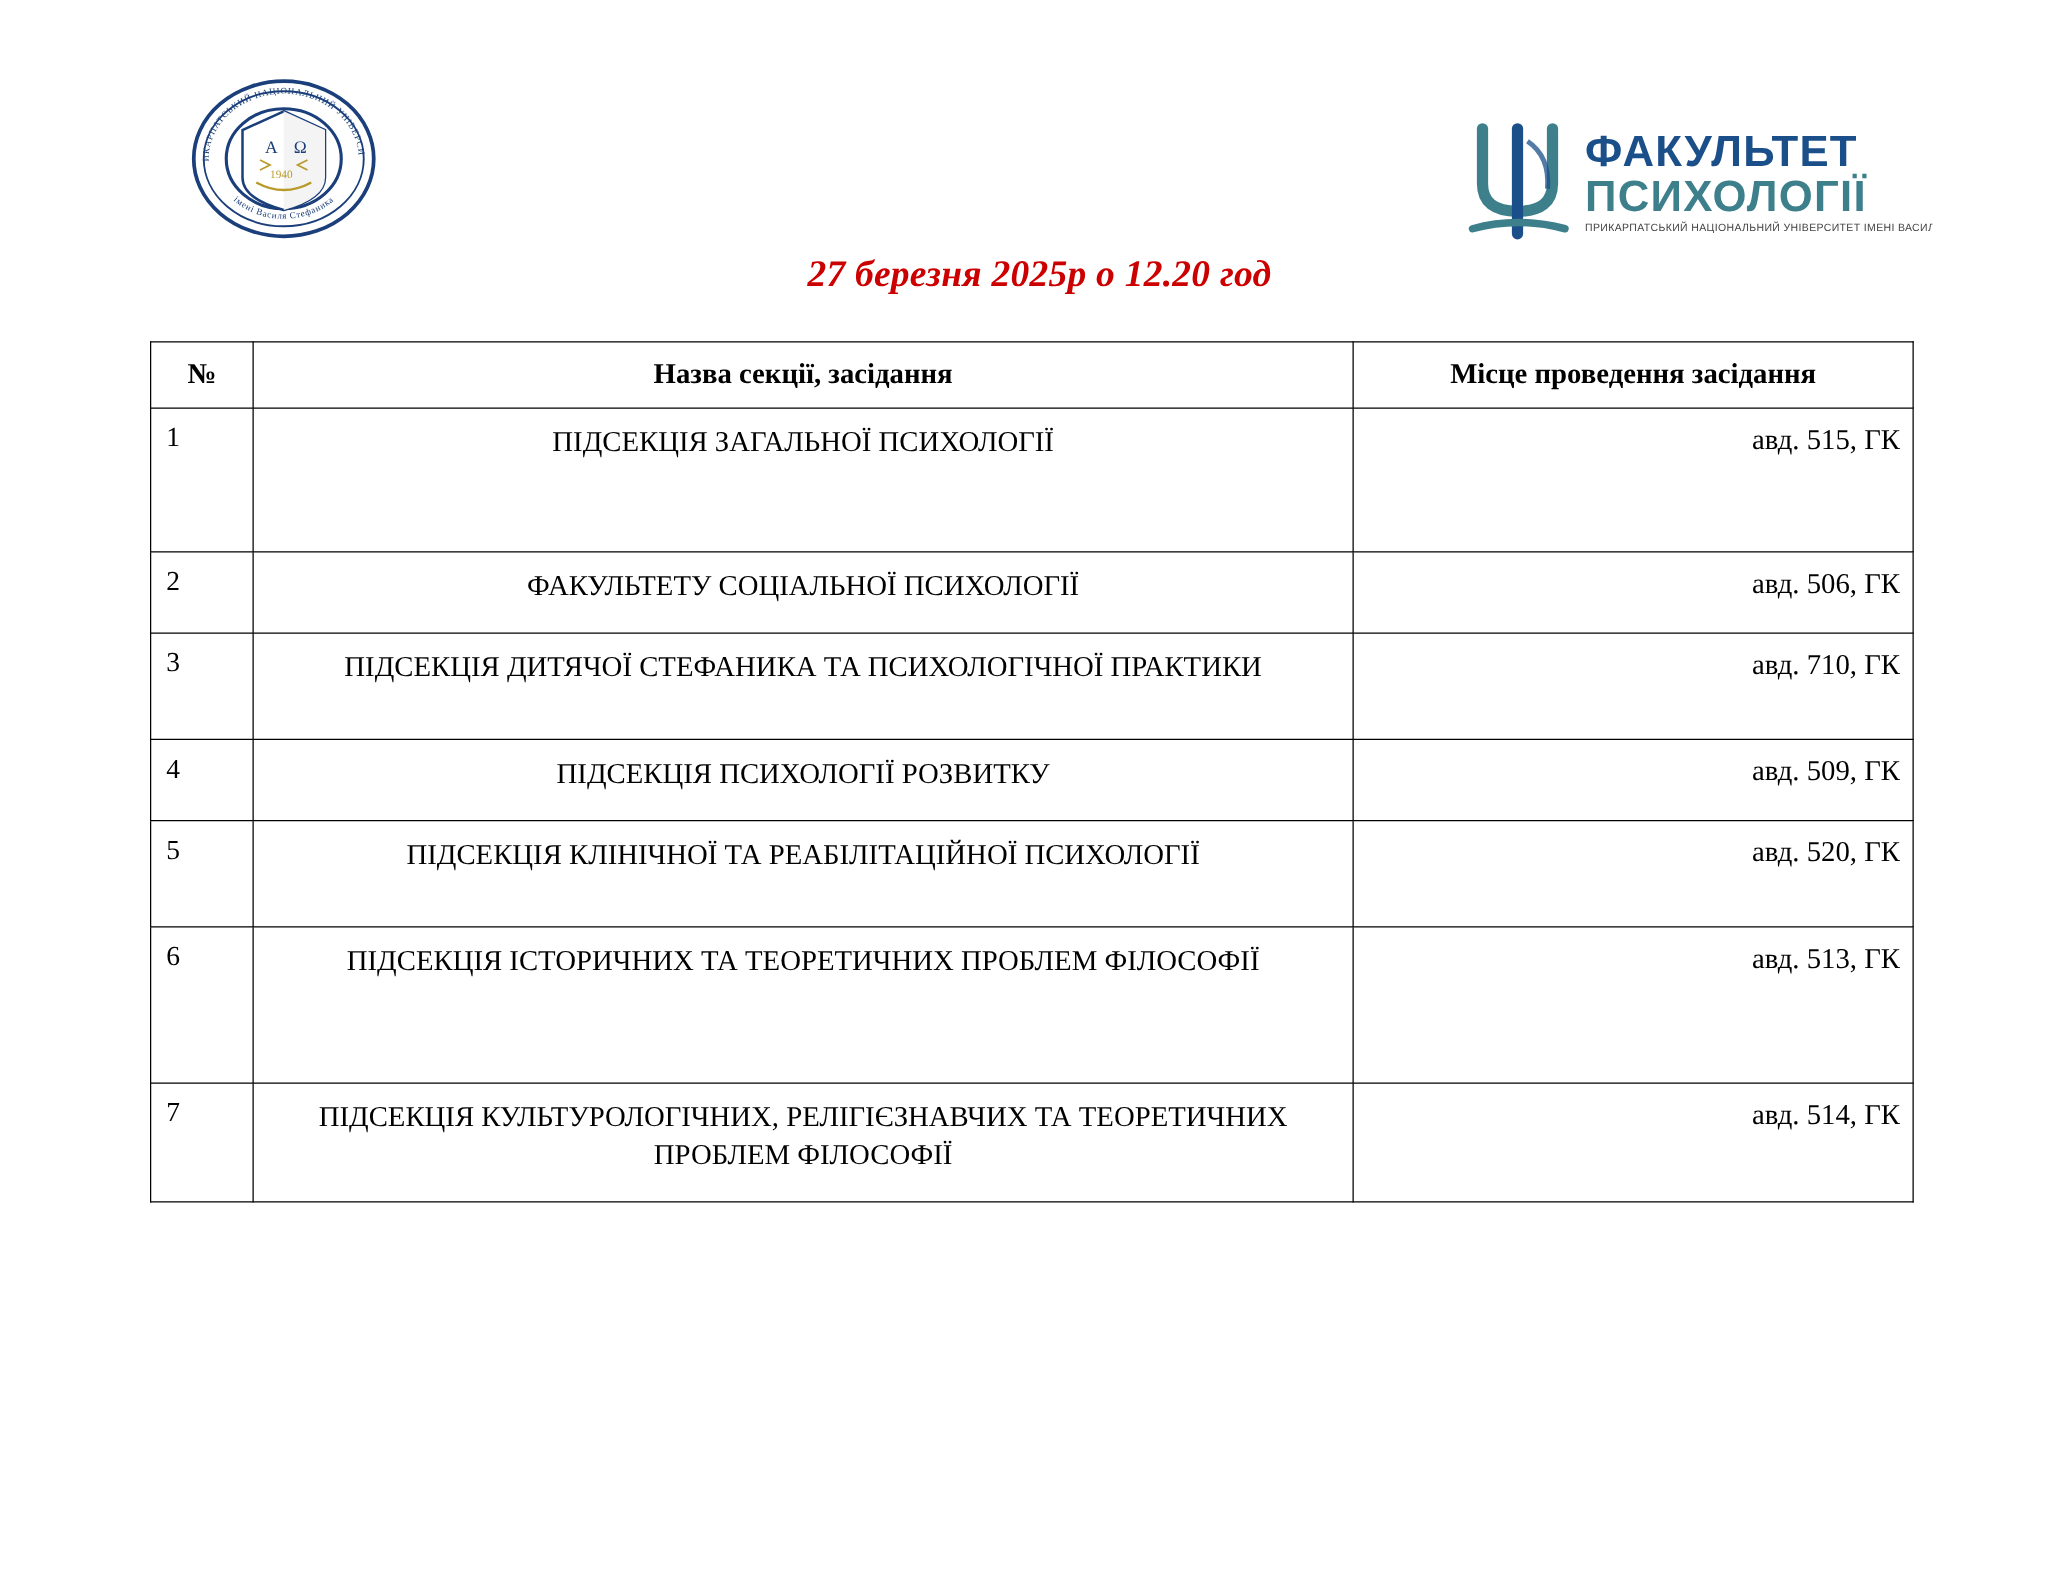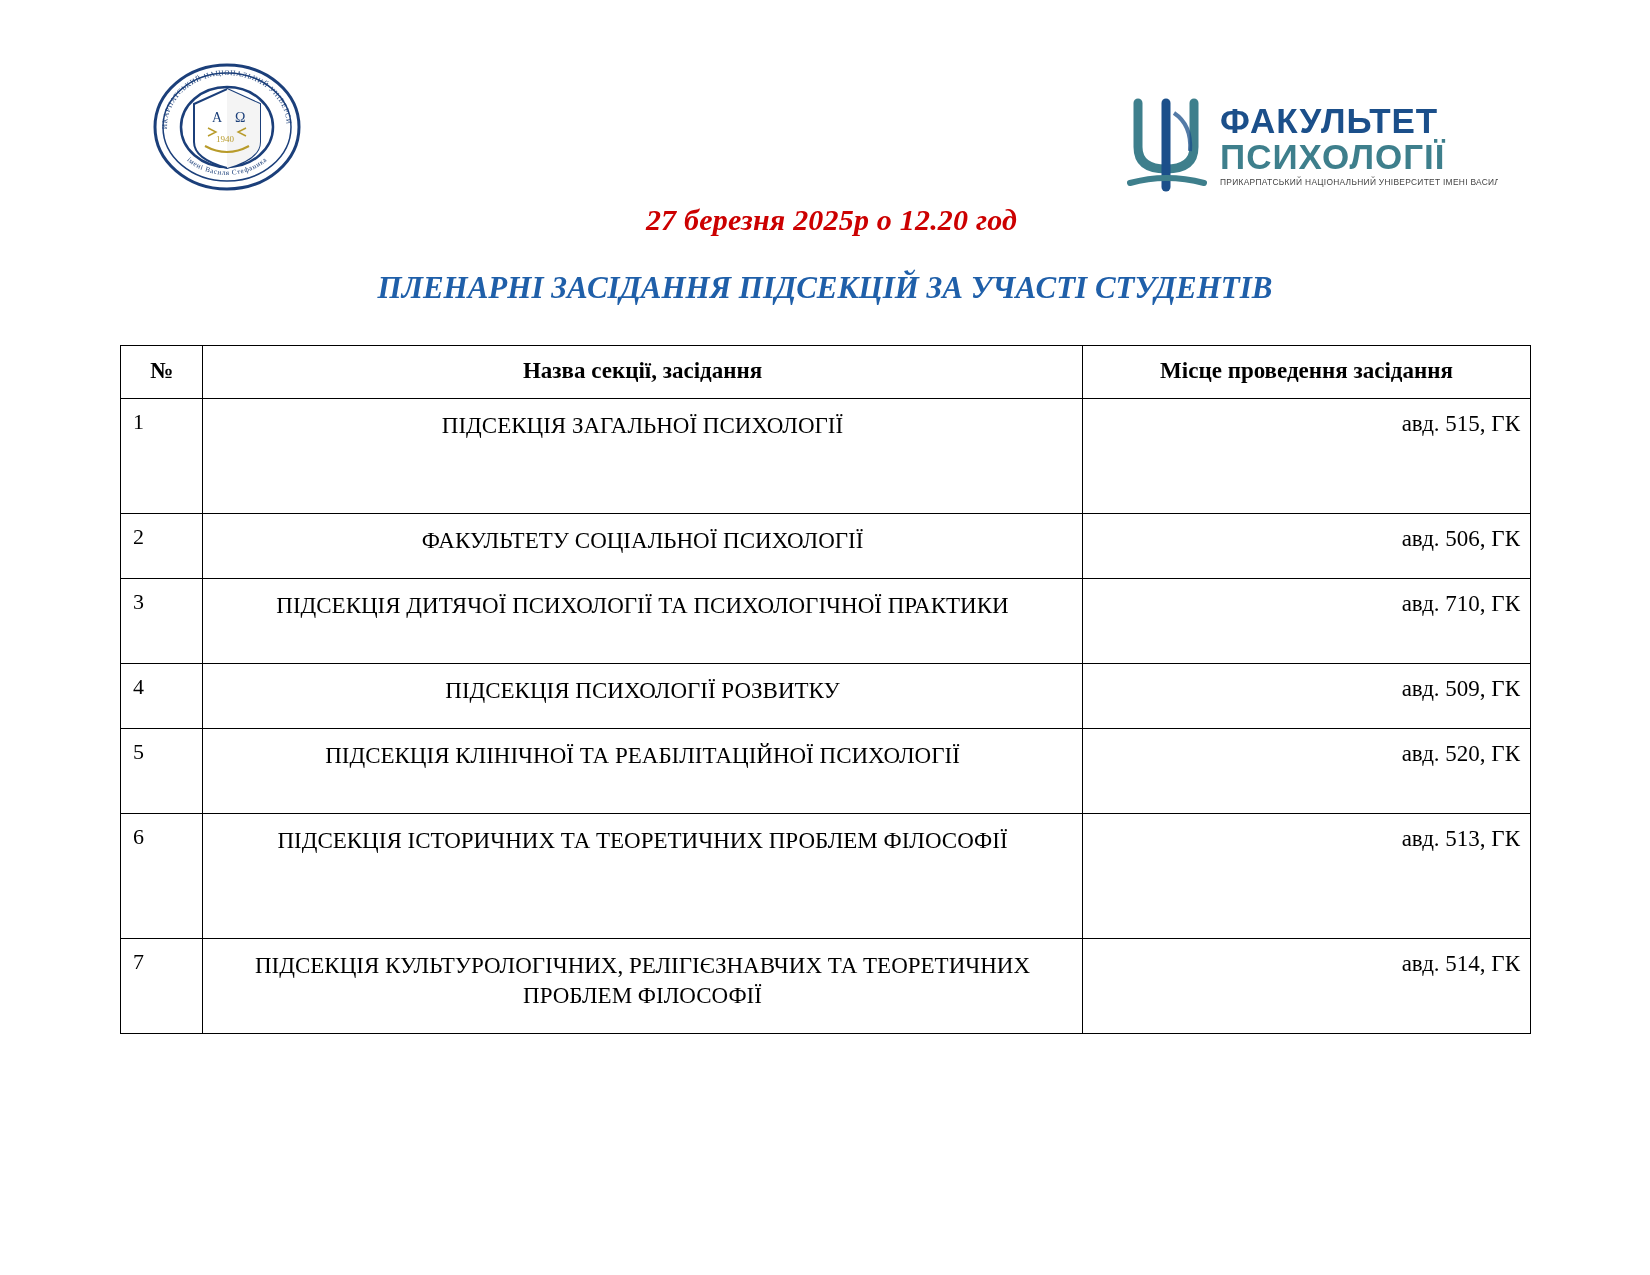--- a/index.html
+++ b/index.html
@@ -26,21 +26,21 @@
     position: absolute;
     left: 150px;
     top: 62px;
     width: 155px;
     height: 130px;
   }
   .uni-logo svg { display: block; }
 
   .faculty-logo {
     position: absolute;
-    left: 1108px;
+    left: 1156px;
     top: 95px;
     width: 390px;
     height: 100px;
   }
   .faculty-logo svg { display: block; }
 
   
   .date-line {
     text-align: center;
     color: #cc0000;
@@ -166,21 +166,20 @@
       <text x="112" y="38" font-family="'Liberation Sans', sans-serif" font-size="35" font-weight="bold" fill="#1b4f8a" letter-spacing="1">ФАКУЛЬТЕТ</text>
       <text x="112" y="74" font-family="'Liberation Sans', sans-serif" font-size="35" font-weight="bold" fill="#3e7f8c" letter-spacing="1">ПСИХОЛОГІЇ</text>
       <text x="112" y="90" font-family="'Liberation Sans', sans-serif" font-size="8.4" fill="#444444" letter-spacing="0.3">ПРИКАРПАТСЬКИЙ НАЦІОНАЛЬНИЙ УНІВЕРСИТЕТ ІМЕНІ ВАСИЛЯ СТЕФАНИКА</text>
     </svg>
   </div>
 </div>
 
 <div class="date-line">27 березня 2025р о 12.20 год</div>
 
 <div class="main-title">
-  <span>ПЛЕНАРНІ ЗАСІДАННЯ ПІДСЕКЦІЙ ЗА УЧАСТІ СТУДЕНТІВ</span>
 </div>
 
 <div class="table-wrap">
   <table class="schedule">
     <colgroup>
       <col class="c-num">
       <col class="c-name">
       <col class="c-place">
     </colgroup>
     <thead>
@@ -196,21 +195,21 @@
         <td class="name">ПІДСЕКЦІЯ ЗАГАЛЬНОЇ ПСИХОЛОГІЇ</td>
         <td class="place">авд. 515, ГК</td>
       </tr>
       <tr class="r2">
         <td class="num">2</td>
         <td class="name">ФАКУЛЬТЕТУ СОЦІАЛЬНОЇ ПСИХОЛОГІЇ</td>
         <td class="place">авд. 506, ГК</td>
       </tr>
       <tr class="r3">
         <td class="num">3</td>
-        <td class="name">ПІДСЕКЦІЯ ДИТЯЧОЇ ПСИХОЛОГІЇ ТА ПСИХОЛОГІЧНОЇ ПРАКТИКИ</td>
+        <td class="name">ПІДСЕКЦІЯ ДИТЯЧОЇ СТЕФАНИКА ТА ПСИХОЛОГІЧНОЇ ПРАКТИКИ</td>
         <td class="place">авд. 710, ГК</td>
       </tr>
       <tr class="r4">
         <td class="num">4</td>
         <td class="name">ПІДСЕКЦІЯ ПСИХОЛОГІЇ РОЗВИТКУ</td>
         <td class="place">авд. 509, ГК</td>
       </tr>
       <tr class="r5">
         <td class="num">5</td>
         <td class="name">ПІДСЕКЦІЯ КЛІНІЧНОЇ ТА РЕАБІЛІТАЦІЙНОЇ ПСИХОЛОГІЇ</td>

